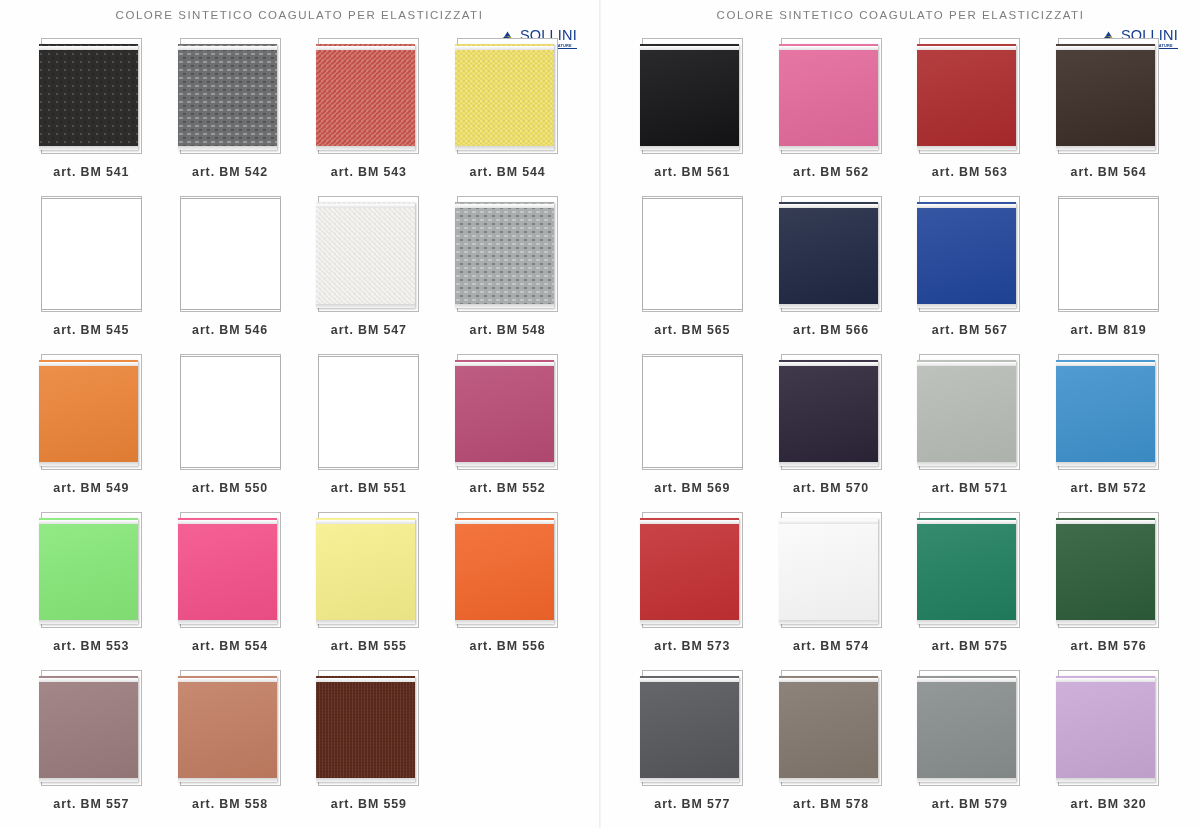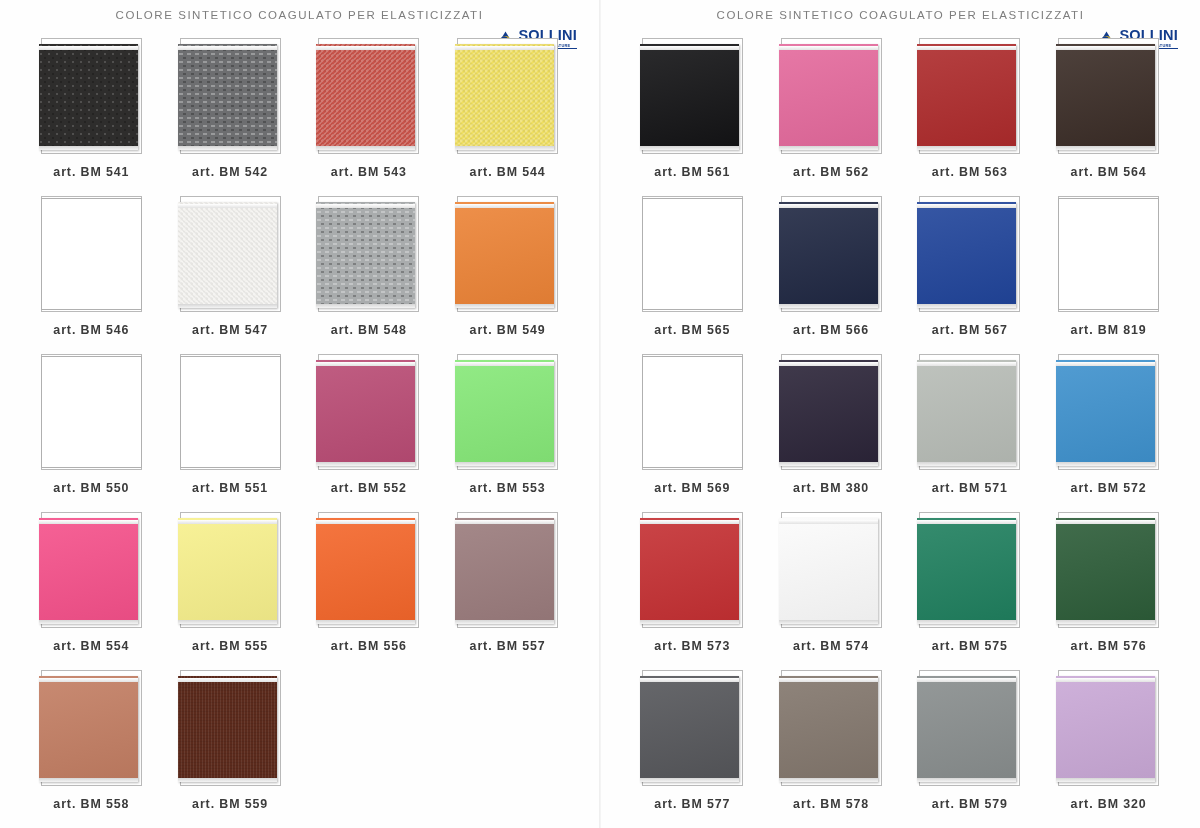--- a/index.html
+++ b/index.html
@@ -69,21 +69,21 @@
     position: relative;
     flex: 0 0 auto;
   }
   .logo-text-wrap {
     display: flex;
     flex-direction: column;
     line-height: 1;
   }
   .logo-word {
     font-size: 14.5px;
-    font-weight: 700;
+    font-weight: 400;
     color: #123c8c;
     letter-spacing: 0.2px;
     line-height: 1;
   }
   .logo-sub {
     font-size: 3.9px;
     font-weight: 700;
     color: #123c8c;
     letter-spacing: 0.22px;
     margin-top: 1px;
@@ -264,20 +264,27 @@
               <div class="edge-bottom"></div>
             </div>
           </div>
           <div class="swatch-label">art. BM 544</div>
         </div>
         <div class="swatch-cell">
           <div class="swatch-holder">
             <div class="backing"></div>
             <div class="chip empty" style="background-color: rgb(255, 255, 255);"></div>
           </div>
+          <div class="swatch-label">art. BM 545</div>
+        </div>
+        <div class="swatch-cell">
+          <div class="swatch-holder">
+            <div class="backing"></div>
+            <div class="chip empty" style="background-color: rgb(255, 255, 255);"></div>
+          </div>
           <div class="swatch-label">art. BM 546</div>
         </div>
         <div class="swatch-cell">
           <div class="swatch-holder">
             <div class="backing"></div>
             <div class="chip shadowed tex-fine" style="background-color: rgb(242, 241, 238);">
               <div class="edge-top"></div>
               <div class="edge-bottom"></div>
             </div>
           </div>
@@ -501,21 +508,21 @@
           <div class="swatch-label">art. BM 569</div>
         </div>
         <div class="swatch-cell">
           <div class="swatch-holder">
             <div class="backing"></div>
             <div class="chip shadowed tex-smooth" style="background-color: rgb(43, 36, 56);">
               <div class="edge-top"></div>
               <div class="edge-bottom"></div>
             </div>
           </div>
-          <div class="swatch-label">art. BM 380</div>
+          <div class="swatch-label">art. BM 570</div>
         </div>
         <div class="swatch-cell">
           <div class="swatch-holder">
             <div class="backing"></div>
             <div class="chip shadowed tex-smooth" style="background-color: rgb(183, 188, 182);">
               <div class="edge-top"></div>
               <div class="edge-bottom"></div>
             </div>
           </div>
           <div class="swatch-label">art. BM 571</div>

